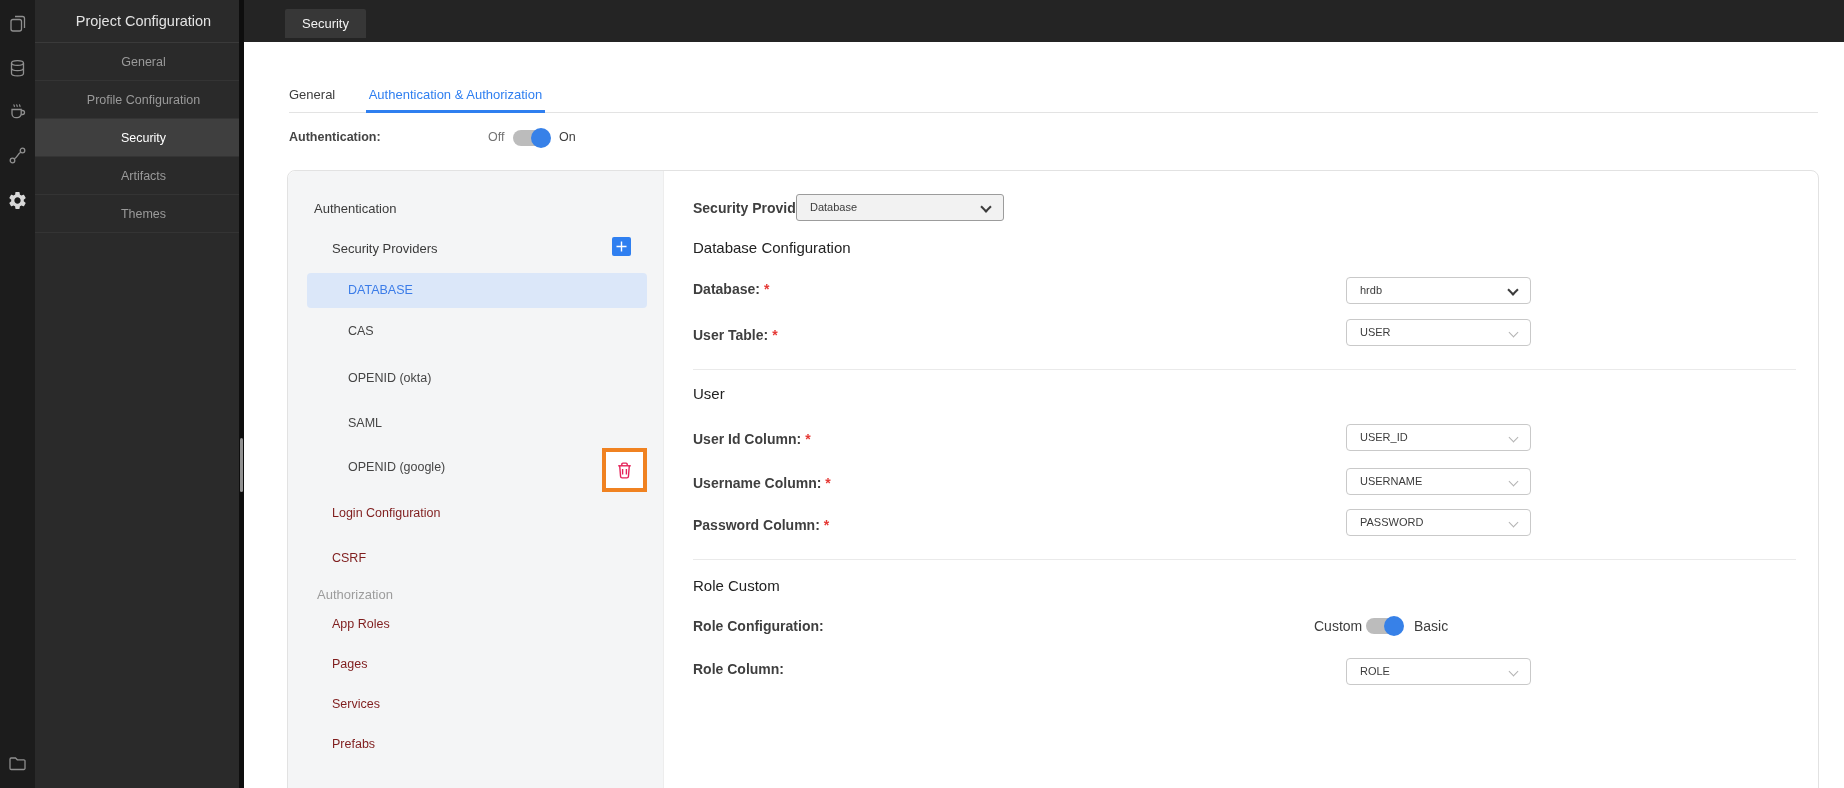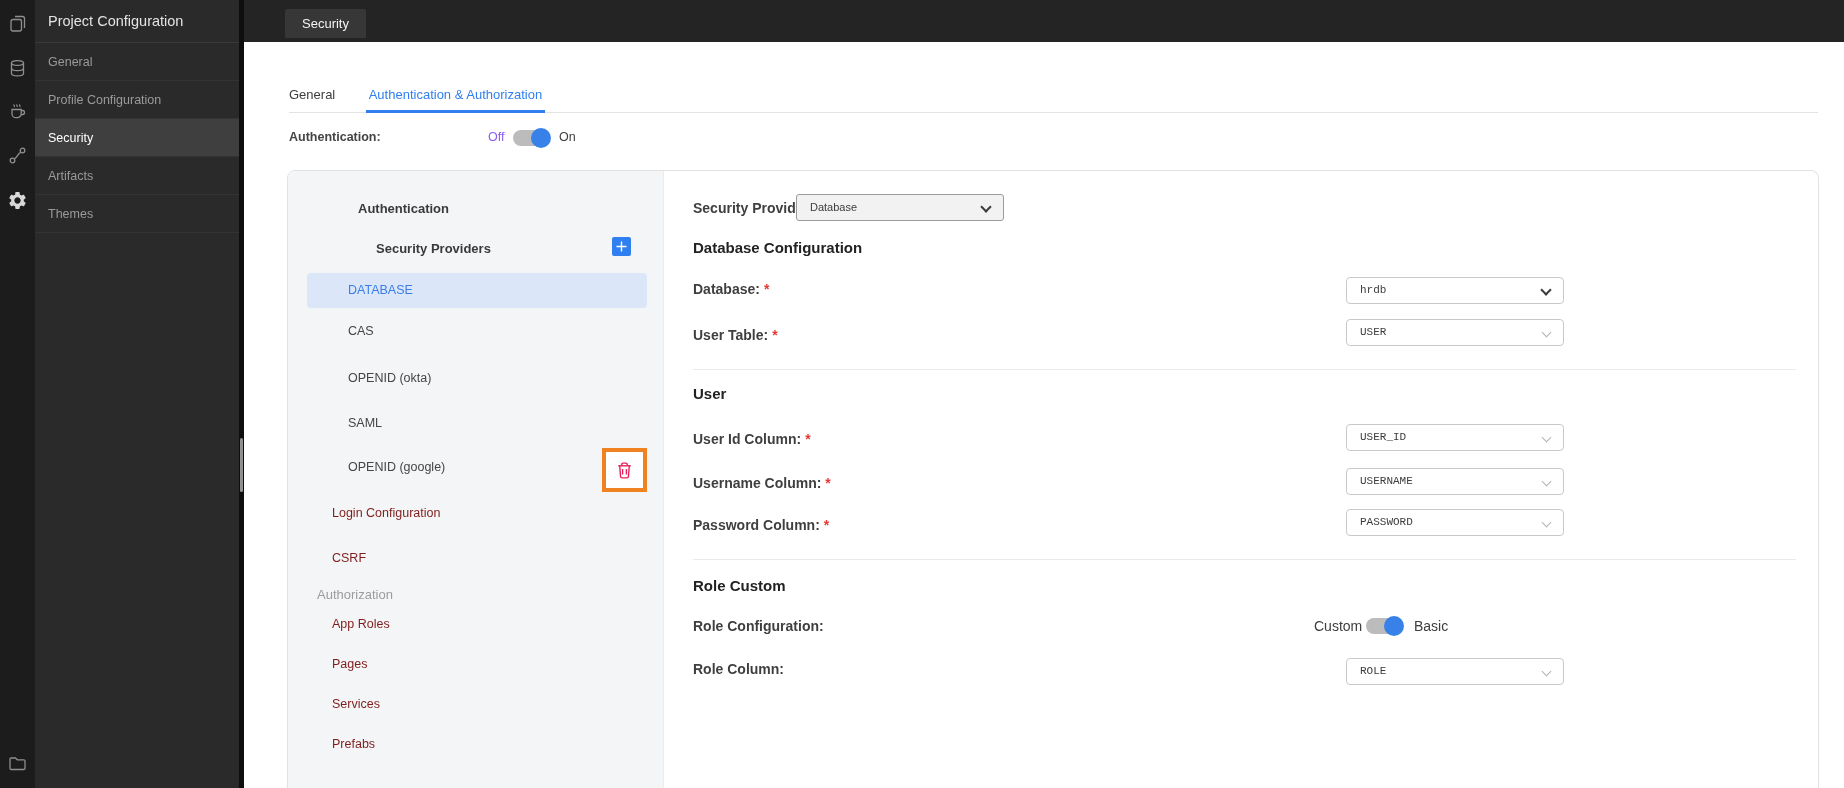--- a/index.html
+++ b/index.html
@@ -10,21 +10,21 @@
     -webkit-font-smoothing:antialiased;
   }
   .app { position:absolute; inset:0; width:1844px; height:788px; }
 
   
   .rail { position:absolute; left:0; top:0; width:35px; height:788px; background:#1c1c1c; z-index:5; }
   .rail-icon { position:absolute; left:7px; width:21px; height:21px; cursor:pointer; }
   .rail-icon svg { width:21px; height:21px; display:block; }
 
   
-  .sidebar { position:absolute; left:35px; top:0; width:204px; height:788px; background:#2a2a2a; z-index:4; }
+  .sidebar { position:absolute; left:35px; top:0; width:204px; height:788px; background:#2a2a2a; z-index:4;text-align:center; }
   .sb-header { height:43px; line-height:43px; padding-left:13px; color:#e3e3e3; font-size:14.5px;
                border-bottom:1px solid #3a3a3a; white-space:nowrap; }
   .sb-item { height:38px; line-height:38px; padding-left:13px; color:#9a9a9a; font-size:12.5px;
              border-bottom:1px solid #343434; cursor:pointer; white-space:nowrap; }
   .sb-item.active { background:#3f3f3f; color:#ffffff; }
 
   
   .seam { position:absolute; left:239px; top:0; width:5px; height:788px; background:#0e0e0e; z-index:6; }
   .seam-thumb { position:absolute; left:1px; top:438px; width:3px; height:54px; background:#919191; border-radius:2px; }
 
@@ -37,63 +37,63 @@
   .main { position:absolute; left:244px; top:42px; right:0; bottom:0; background:#fff; }
 
   .tabs-row { position:absolute; left:45px; right:26px; top:43px; height:28px; border-bottom:1px solid #e3e3e3; }
   .tab { position:relative; display:inline-block; font-size:13px; height:28px; line-height:20px; cursor:pointer; }
   .tab-general { color:#3d3d3d; margin-right:29px; }
   .tab-auth { color:#2f7ff0; }
   .tab-auth::after { content:""; position:absolute; left:-3px; right:-3px; bottom:0; height:3px; background:#2f7ff0; }
 
   .auth-row { position:absolute; left:45px; top:86px; height:22px; }
   .auth-label { position:absolute; left:0; top:2px; font-size:12.5px; font-weight:bold; color:#444; }
-  .tog-off { position:absolute; left:199px; top:2px; font-size:12.5px; color:#8b5cf6; }
+  .tog-off { position:absolute; left:199px; top:2px; font-size:12.5px; color:#737373; }
   .tog-on  { position:absolute; left:270px; top:2px; font-size:12.5px; color:#3d3d3d; }
   .switch { position:absolute; width:38px; height:20px; cursor:pointer; }
   .switch .track { position:absolute; left:0; top:2px; width:34px; height:16px; background:#bcbcbc; border-radius:8px; }
   .switch .knob  { position:absolute; right:0; top:0; width:20px; height:20px; background:#3781e8; border-radius:50%; }
   .auth-row .switch { left:224px; top:0; }
 
   
   .card { position:absolute; left:43px; top:128px; width:1532px; height:700px;
           border:1px solid #e2e2e2; border-radius:8px; background:#fff; }
 
   
   .panel { position:absolute; left:0; top:0; width:376px; height:100%;
            background:#f4f5f6; border-right:1px solid #ededed; border-radius:8px 0 0 8px; }
-  .panel .hd { position:absolute; font-size:13px; font-weight:bold; color:#3a3a3a;margin-left:44px; }
+  .panel .hd { position:absolute; font-size:13px; font-weight:normal; color:#3a3a3a; }
   .p-auth-hd { left:26px; top:30px; }
   .p-prov-hd { left:44px; top:70px; }
   .plus-btn { position:absolute; left:324px; top:66px; width:19px; height:19px; background:#2f7ff0;
               border-radius:2px; cursor:pointer; }
   .plus-btn svg { position:absolute; left:2px; top:2px; }
   .prov-selected { position:absolute; left:19px; top:102px; width:340px; height:35px; background:#dbe7f9;
                    border-radius:4px; line-height:35px; padding-left:41px; color:#3b7ce8; font-size:12.5px; cursor:pointer; }
   .p-item { position:absolute; left:60px; font-size:12.5px; color:#454545; cursor:pointer; white-space:nowrap; }
   .p-item2 { position:absolute; left:44px; font-size:12.5px; color:#7f1d1d; cursor:pointer; white-space:nowrap; }
   .p-sub-hd { position:absolute; left:29px; font-size:13px; color:#9c9c9c; }
   .trash-box { position:absolute; left:314px; top:277px; width:45px; height:44px; background:#ffffff;
                border:4px solid #f08221; display:flex; align-items:center; justify-content:center; cursor:pointer; }
 
   
   .form { position:absolute; left:376px; top:0; right:0; bottom:0; }
   .f-label { position:absolute; left:29px; font-size:14px; font-weight:bold; color:#3f3f3f; white-space:nowrap; }
   .req { color:#e53935; margin-left:4px; font-weight:bold; }
-  .f-title { position:absolute; left:29px; font-size:15px; font-weight:bold; color:#222; }
+  .f-title { position:absolute; left:29px; font-size:15px; font-weight:normal; color:#222; }
   .divider { position:absolute; left:29px; right:22px; height:1px; background:#eaeaea; }
 
   .sel { position:absolute; background:#fff; border:1px solid #c9c9c9; border-radius:4px; height:27px;
          line-height:25px; font-size:11px; color:#3c3c3c; padding-left:13px; cursor:pointer; }
   .sel .chev { position:absolute; right:13px; top:9px; width:7px; height:7px;
                border-right:1.6px solid #b3b3b3; border-bottom:1.6px solid #b3b3b3; transform:rotate(45deg); }
   .sel.dark-chev .chev { border-color:#3c3c3c; border-width:2px; width:8px; height:8px; top:8px; }
   .sel-native { background:#f2f2f2; border:1px solid #9c9c9c; border-radius:3px; }
   .w-select { left:132px; width:208px; }
-  .f-select { left:682px; width:218px;font-family:Liberation Mono, monospace; }
+  .f-select { left:682px; width:185px; }
 
   .rc-lbl { position:absolute; font-size:14px; color:#3d3d3d; }
 </style>
 </head>
 <body>
 
 <div class="app">
 
   <div class="rail">
     <span class="rail-icon" style="top:13px">

